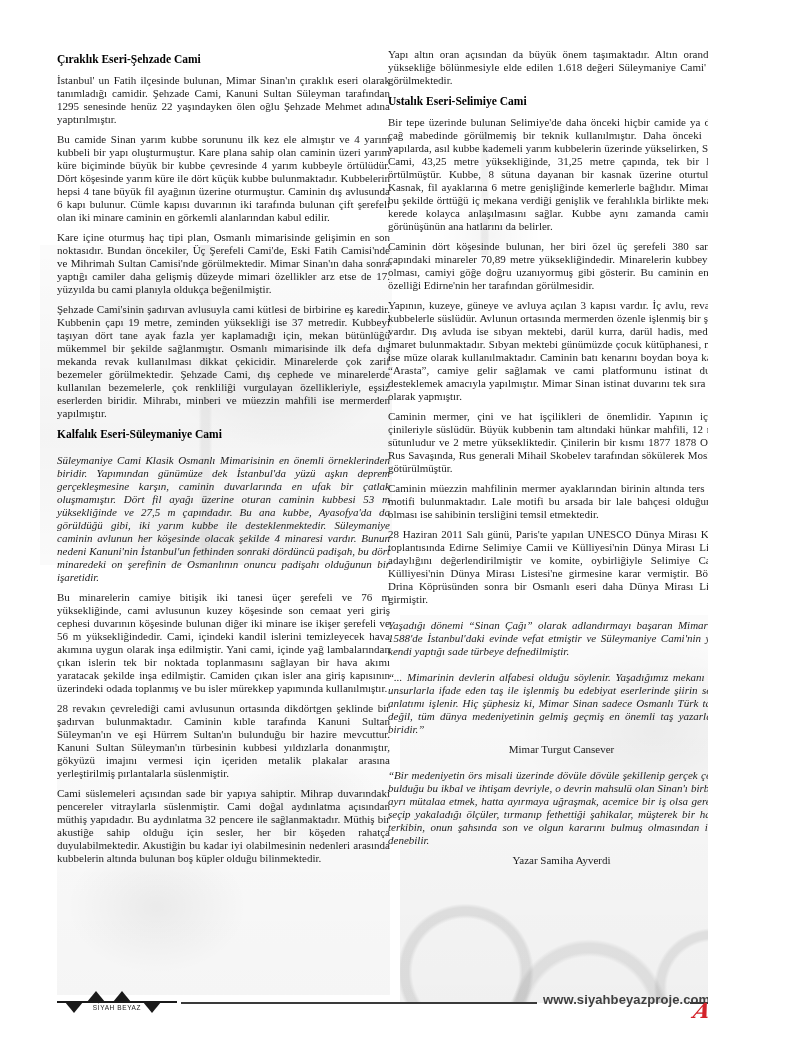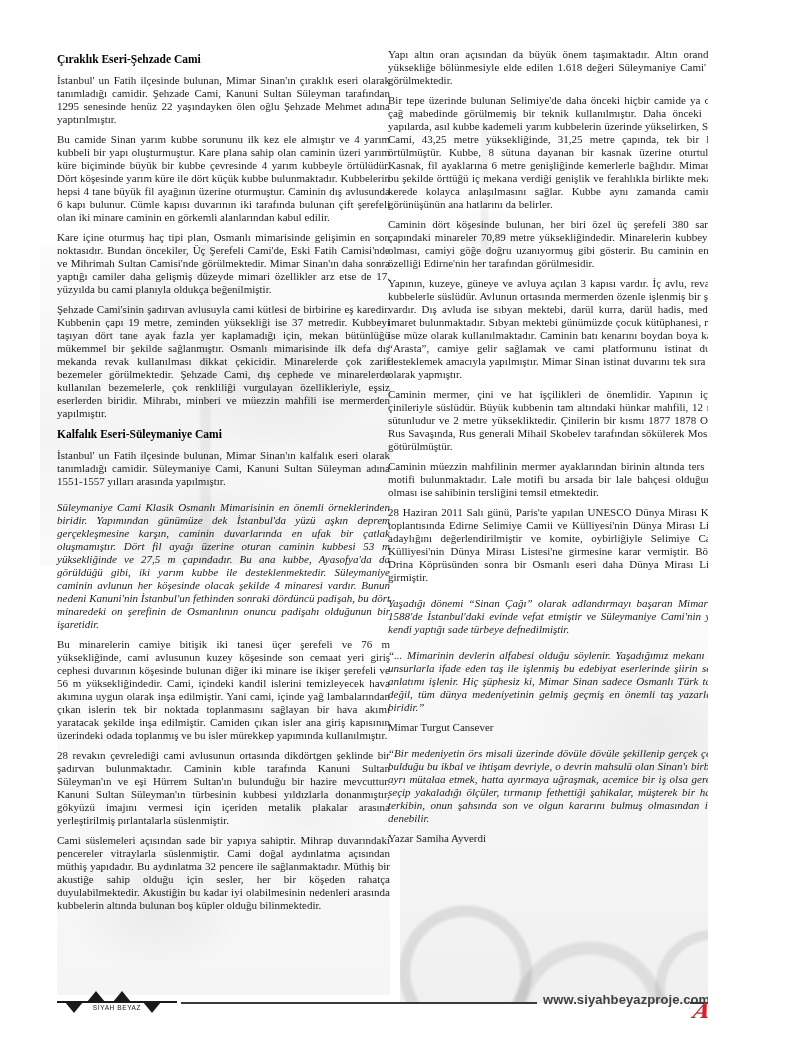--- a/index.html
+++ b/index.html
@@ -47,21 +47,21 @@
     font-size:11px; line-height:13px; color:#1c1c1c;
     hyphens:none; -webkit-hyphens:none;
   }
   .col-left{ left:57px; width:333px; }
   .col-right{ left:388px; width:353px; }
   .para{ margin:0 0 7px 0; }
   .heading{
     font-weight:bold; font-size:11.5px; line-height:14px;
     margin:4px 0 8px 0; color:#000; text-align:left;
   }
-  .attribution{ text-align:left; margin:2px 6px 8px 0; }
+  .attribution{ text-align:center; margin:2px 6px 8px 0; }
   .gap{ margin-top:13px;font-style:italic; }
   
   .brand-logo{ position:absolute; left:57px; top:989px; width:120px; height:34px; }
   .brand-line{ position:absolute; left:0; right:0; top:12px; height:2px; background:#1a1a1a; }
   .tri{ position:absolute; width:0; height:0; }
   .tri-up{ border-left:9px solid transparent; border-right:9px solid transparent; border-bottom:11px solid #1a1a1a; top:2px; }
   .u1{ left:30px; } .u2{ left:56px; }
   .tri-down{ border-left:9px solid transparent; border-right:9px solid transparent; border-top:11px solid #1a1a1a; top:13px; }
   .d1{ left:8px; } .d2{ left:86px; }
   .brand-text{
@@ -97,28 +97,28 @@
   <div class="wm wm-bottom-left"></div>
   <div class="wm wm-bottom-right"></div>
 
   <div class="col col-left">
       <h2 class="heading">Çıraklık Eseri-Şehzade Cami</h2>
       <p class="para">İstanbul' un Fatih ilçesinde bulunan, Mimar Sinan'ın çıraklık eseri olarak tanımladığı camidir. Şehzade Cami, Kanuni Sultan Süleyman tarafından 1295 senesinde henüz 22 yaşındayken ölen oğlu Şehzade Mehmet adına yaptırılmıştır.</p>
       <p class="para">Bu camide Sinan yarım kubbe sorununu ilk kez ele almıştır ve 4 yarım kubbeli bir yapı oluşturmuştur. Kare plana sahip olan caminin üzeri yarım küre biçiminde büyük bir kubbe çevresinde 4 yarım kubbeyle örtülüdür. Dört köşesinde yarım küre ile dört küçük kubbe bulunmaktadır. Kubbelerin hepsi 4 tane büyük fil ayağının üzerine oturmuştur. Caminin dış avlusunda 6 kapı bulunur. Cümle kapısı duvarının iki tarafında bulunan çift şerefeli olan iki minare caminin en görkemli alanlarından kabul edilir.</p>
       <p class="para">Kare içine oturmuş haç tipi plan, Osmanlı mimarisinde gelişimin en son noktasıdır. Bundan öncekiler, Üç Şerefeli Cami'de, Eski Fatih Camisi'nde ve Mihrimah Sultan Camisi'nde görülmektedir. Mimar Sinan'ın daha sonra yaptığı camiler daha gelişmiş düzeyde mimari özellikler arz etse de 17. yüzyılda bu cami planıyla oldukça beğenilmiştir.</p>
       <p class="para">Şehzade Cami'sinin şadırvan avlusuyla cami kütlesi de birbirine eş karedir. Kubbenin çapı 19 metre, zeminden yüksekliği ise 37 metredir. Kubbeyi taşıyan dört tane ayak fazla yer kaplamadığı için, mekan bütünlüğü mükemmel bir şekilde sağlanmıştır. Osmanlı mimarisinde ilk defa dış mekanda revak kullanılması dikkat çekicidir. Minarelerde çok zarif bezemeler görülmektedir. Şehzade Cami, dış cephede ve minarelerde kullanılan bezemelerle, çok renkliliği vurgulayan özellikleriyle, eşsiz eserlerden biridir. Mihrabı, minberi ve müezzin mahfili ise mermerden yapılmıştır.</p>
       <h2 class="heading">Kalfalık Eseri-Süleymaniye Cami</h2>
-      <p class="para">İstanbul' un Fatih ilçesinde bulunan, Mimar Sinan'ın kalfalık eseri olarak tanımladığı camidir. Süleymaniye Cami, Kanuni Sultan Süleyman adına 1551-1557 yılları arasında yapılmıştır.</p>
       <p class="para gap">Süleymaniye Cami Klasik Osmanlı Mimarisinin en önemli örneklerinden biridir. Yapımından günümüze dek İstanbul'da yüzü aşkın deprem gerçekleşmesine karşın, caminin duvarlarında en ufak bir çatlak oluşmamıştır. Dört fil ayağı üzerine oturan caminin kubbesi 53 m yüksekliğinde ve 27,5 m çapındadır. Bu ana kubbe, Ayasofya'da da görüldüğü gibi, iki yarım kubbe ile desteklenmektedir. Süleymaniye caminin avlunun her köşesinde olacak şekilde 4 minaresi vardır. Bunun nedeni Kanuni'nin İstanbul'un fethinden sonraki dördüncü padişah, bu dört minaredeki on şerefinin de Osmanlının onuncu padişahı olduğunun bir işaretidir.</p>
       <p class="para">Bu minarelerin camiye bitişik iki tanesi üçer şerefeli ve 76 m yüksekliğinde, cami avlusunun kuzey köşesinde son cemaat yeri giriş cephesi duvarının köşesinde bulunan diğer iki minare ise ikişer şerefeli ve 56 m yüksekliğindedir. Cami, içindeki kandil islerini temizleyecek hava akımına uygun olarak inşa edilmiştir. Yani cami, içinde yağ lambalarından çıkan islerin tek bir noktada toplanmasını sağlayan bir hava akımı yaratacak şekilde inşa edilmiştir. Camiden çıkan isler ana giriş kapısının üzerindeki odada toplanmış ve bu isler mürekkep yapımında kullanılmıştır.</p>
       <p class="para">28 revakın çevrelediği cami avlusunun ortasında dikdörtgen şeklinde bir şadırvan bulunmaktadır. Caminin kıble tarafında Kanuni Sultan Süleyman'ın ve eşi Hürrem Sultan'ın bulunduğu bir hazire mevcuttur. Kanuni Sultan Süleyman'ın türbesinin kubbesi yıldızlarla donanmıştır, gökyüzü imajını vermesi için içeriden metalik plakalar arasına yerleştirilmiş pırlantalarla süslenmiştir.</p>
       <p class="para">Cami süslemeleri açısından sade bir yapıya sahiptir. Mihrap duvarındaki pencereler vitraylarla süslenmiştir. Cami doğal aydınlatma açısından müthiş yapıdadır. Bu aydınlatma 32 pencere ile sağlanmaktadır. Müthiş bir akustiğe sahip olduğu için sesler, her bir köşeden rahatça duyulabilmektedir. Akustiğin bu kadar iyi olabilmesinin nedenleri arasında kubbelerin altında bulunan boş küpler olduğu bilinmektedir.</p>
     </div>
   <div class="col col-right">
       <p class="para">Yapı altın oran açısından da büyük önem taşımaktadır. Altın oranda, enin yüksekliğe bölünmesiyle elde edilen 1.618 değeri Süleymaniye Cami' nde de görülmektedir.</p>
+      <h2 class="heading">Ustalık Eseri-Selimiye Cami</h2>
       <p class="para">Bir tepe üzerinde bulunan Selimiye'de daha önceki hiçbir camide ya da antik çağ mabedinde görülmemiş bir teknik kullanılmıştır. Daha önceki kubbeli yapılarda, asıl kubbe kademeli yarım kubbelerin üzerinde yükselirken, Selimiye Cami, 43,25 metre yüksekliğinde, 31,25 metre çapında, tek bir lebi ile örtülmüştür. Kubbe, 8 sütuna dayanan bir kasnak üzerine oturtulmuştur. Kasnak, fil ayaklarına 6 metre genişliğinde kemerlerle bağlıdır. Mimar Sinan, bu şekilde örttüğü iç mekana verdiği genişlik ve ferahlıkla birlikte mekanın bir kerede kolayca anlaşılmasını sağlar. Kubbe aynı zamanda caminin dış görünüşünün ana hatlarını da belirler.</p>
       <p class="para">Caminin dört köşesinde bulunan, her biri özel üç şerefeli 380 santimetre çapındaki minareler 70,89 metre yüksekliğindedir. Minarelerin kubbeye yakın olması, camiyi göğe doğru uzanıyormuş gibi gösterir. Bu caminin en büyük özelliği Edirne'nin her tarafından görülmesidir.</p>
       <p class="para">Yapının, kuzeye, güneye ve avluya açılan 3 kapısı vardır. İç avlu, revaklar ve kubbelerle süslüdür. Avlunun ortasında mermerden özenle işlenmiş bir şadırvan vardır. Dış avluda ise sıbyan mektebi, darül kurra, darül hadis, medrese ve imaret bulunmaktadır. Sıbyan mektebi günümüzde çocuk kütüphanesi, medrese ise müze olarak kullanılmaktadır. Caminin batı kenarını boydan boya kaplayan “Arasta”, camiye gelir sağlamak ve cami platformunu istinat duvarıyla desteklemek amacıyla yapılmıştır. Mimar Sinan istinat duvarını tek sıra dükkan olarak yapmıştır.</p>
       <p class="para">Caminin mermer, çini ve hat işçilikleri de önemlidir. Yapının içi İznik çinileriyle süslüdür. Büyük kubbenin tam altındaki hünkar mahfili, 12 mermer sütunludur ve 2 metre yüksekliktedir. Çinilerin bir kısmı 1877 1878 Osmanlı-Rus Savaşında, Rus generali Mihail Skobelev tarafından sökülerek Moskova'ya götürülmüştür.</p>
       <p class="para">Caminin müezzin mahfilinin mermer ayaklarından birinin altında ters bir lale motifi bulunmaktadır. Lale motifi bu arsada bir lale bahçesi olduğunu, ters olması ise sahibinin tersliğini temsil etmektedir.</p>
       <p class="para">28 Haziran 2011 Salı günü, Paris'te yapılan UNESCO Dünya Mirası Komitesi toplantısında Edirne Selimiye Camii ve Külliyesi'nin Dünya Mirası Listesi'ne adaylığını değerlendirilmiştir ve komite, oybirliğiyle Selimiye Cami ve Külliyesi'nin Dünya Mirası Listesi'ne girmesine karar vermiştir. Böylelikle Drina Köprüsünden sonra bir Osmanlı eseri daha Dünya Mirası Listesi'ne girmiştir.</p>
       <p class="para gap">Yaşadığı dönemi “Sinan Çağı” olarak adlandırmayı başaran Mimar Sinan, 1588'de İstanbul'daki evinde vefat etmiştir ve Süleymaniye Cami'nin yanında kendi yaptığı sade türbeye defnedilmiştir.</p>
       <p class="para gap">“... Mimarinin devlerin alfabesi olduğu söylenir. Yaşadığımız mekanı mimari unsurlarla ifade eden taş ile işlenmiş bu edebiyat eserlerinde şiirin sembolik anlatımı işlenir. Hiç şüphesiz ki, Mimar Sinan sadece Osmanlı Türk tarihinin değil, tüm dünya medeniyetinin gelmiş geçmiş en önemli taş yazarlarından biridir.”</p>
       <p class="attribution">Mimar Turgut Cansever</p>
       <p class="para gap">“Bir medeniyetin örs misali üzerinde dövüle dövüle şekillenip gerçek çehresini bulduğu bu ikbal ve ihtişam devriyle, o devrin mahsulü olan Sinan'ı birbirinden ayrı mütalaa etmek, hatta ayırmaya uğraşmak, acemice bir iş olsa gerek. Zira seçip yakaladığı ölçüler, tırmanıp fethettiği şahikalar, müşterek bir hamle ve terkibin, onun şahsında son ve olgun kararını bulmuş olmasından ibarettir denebilir.</p>

